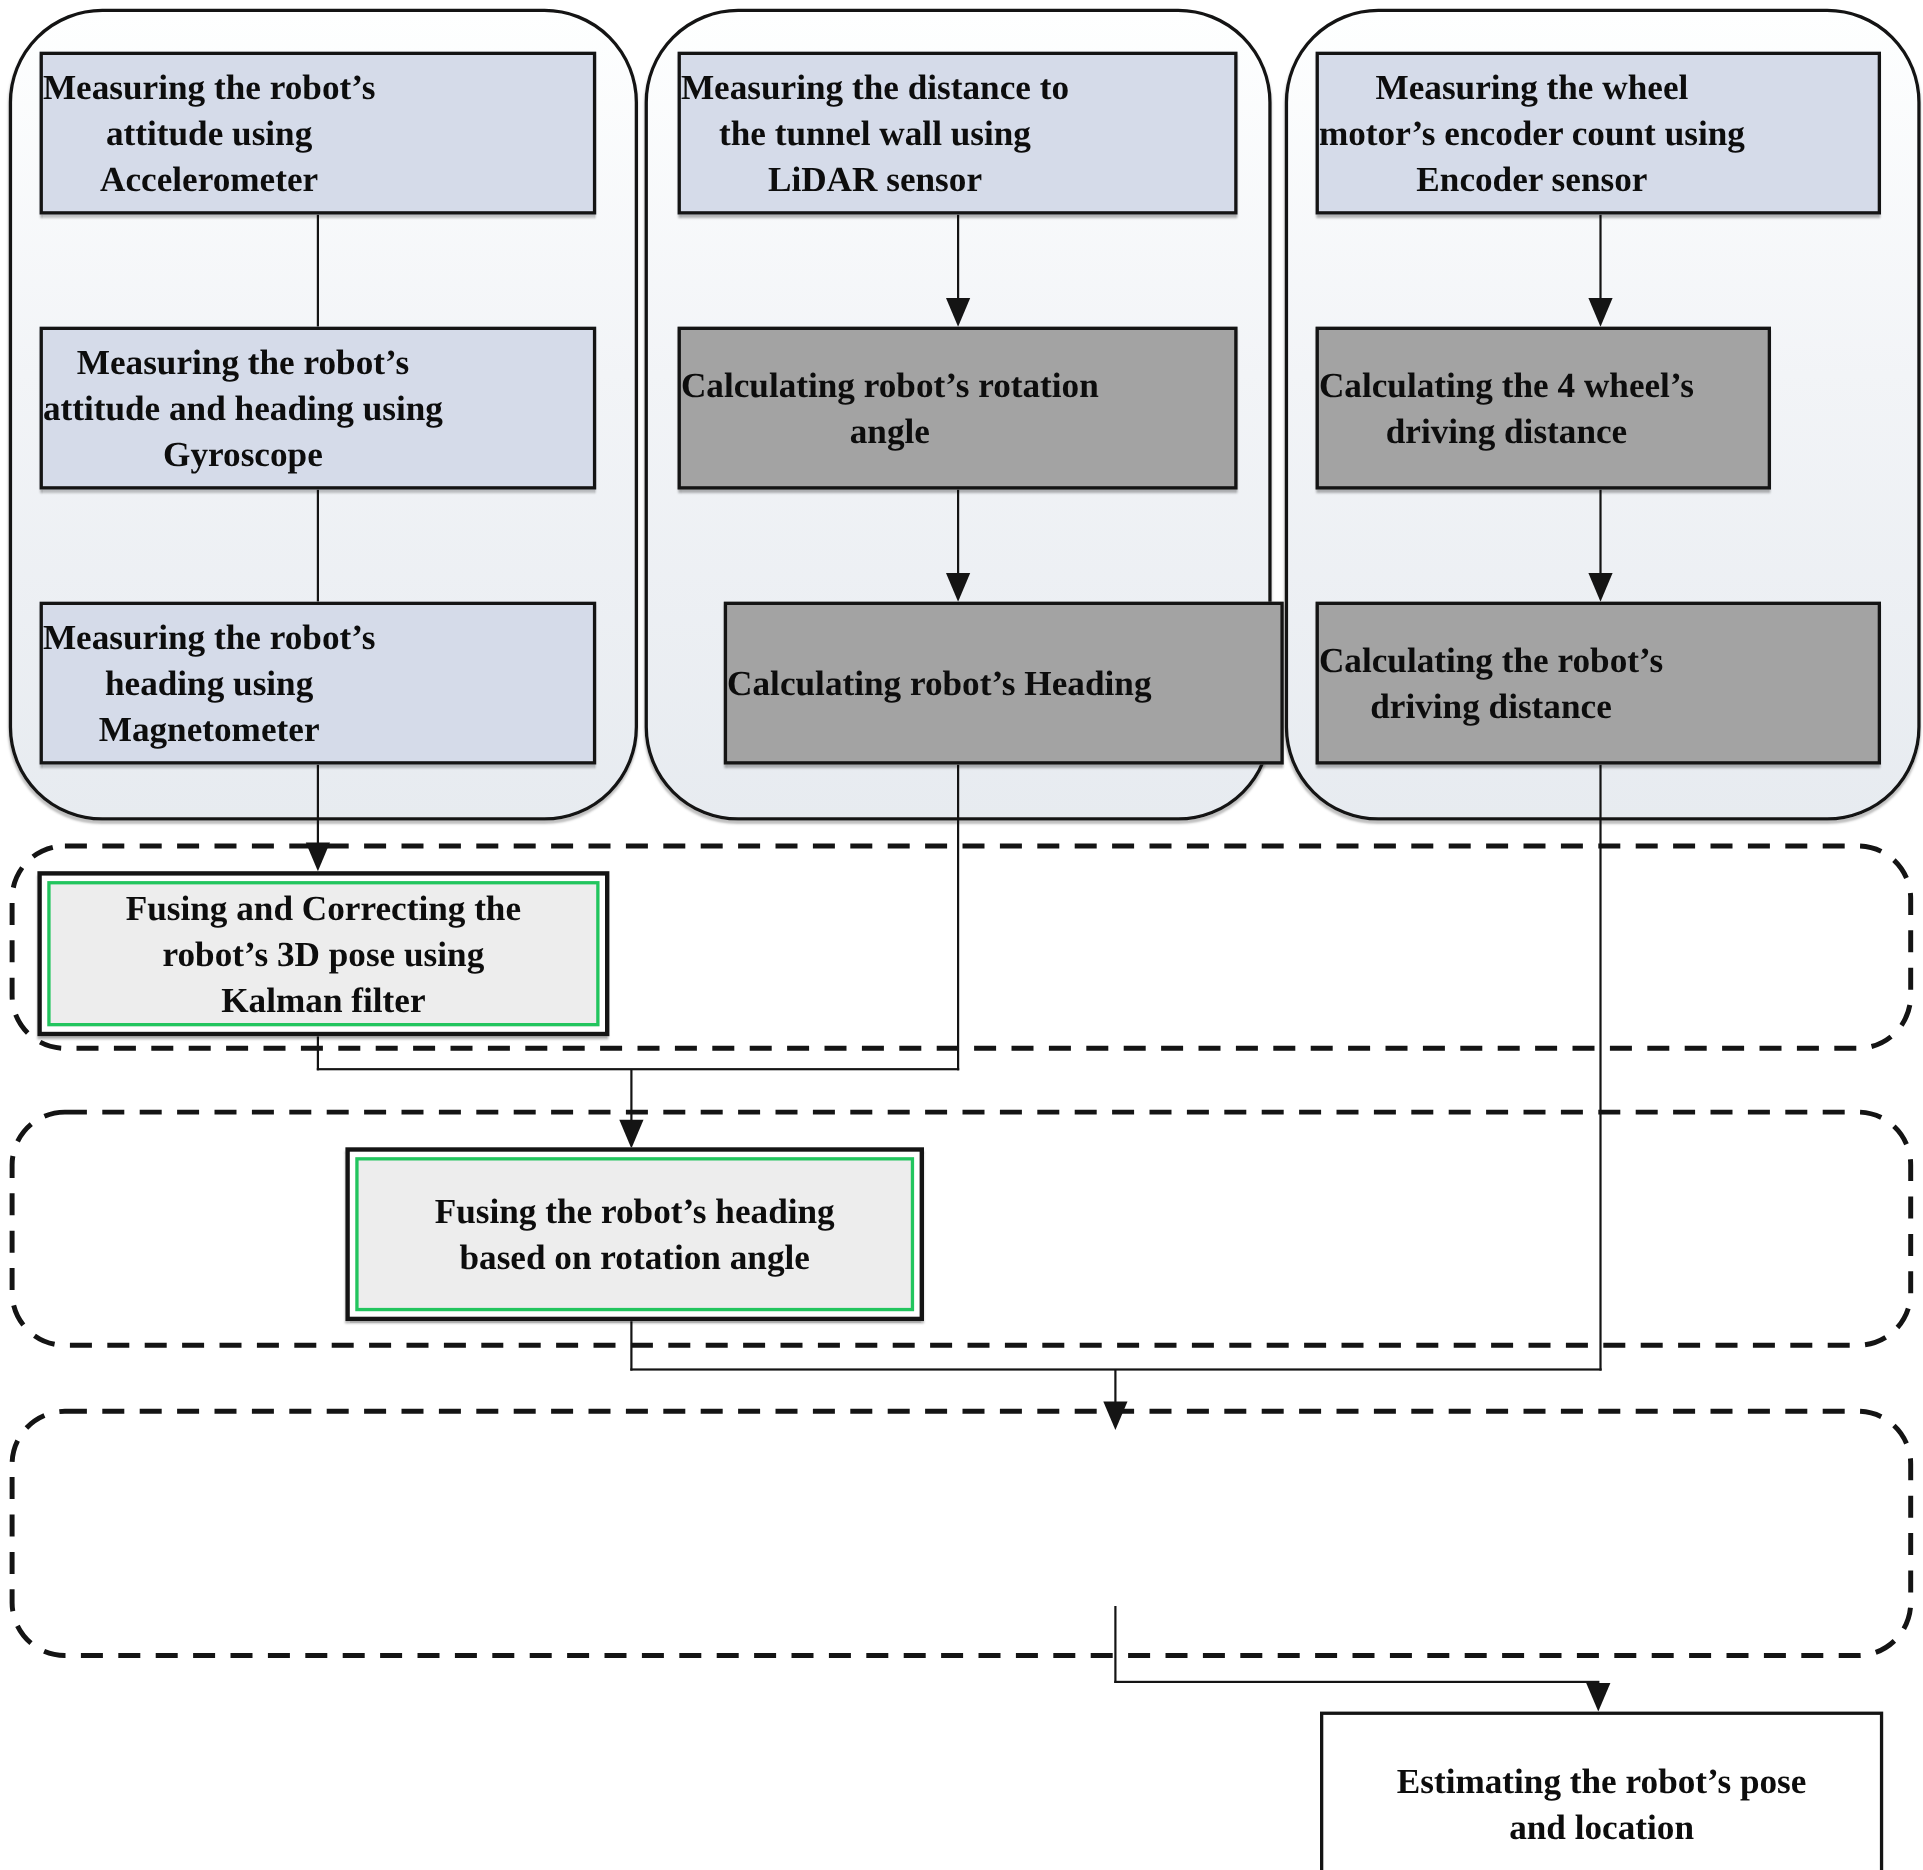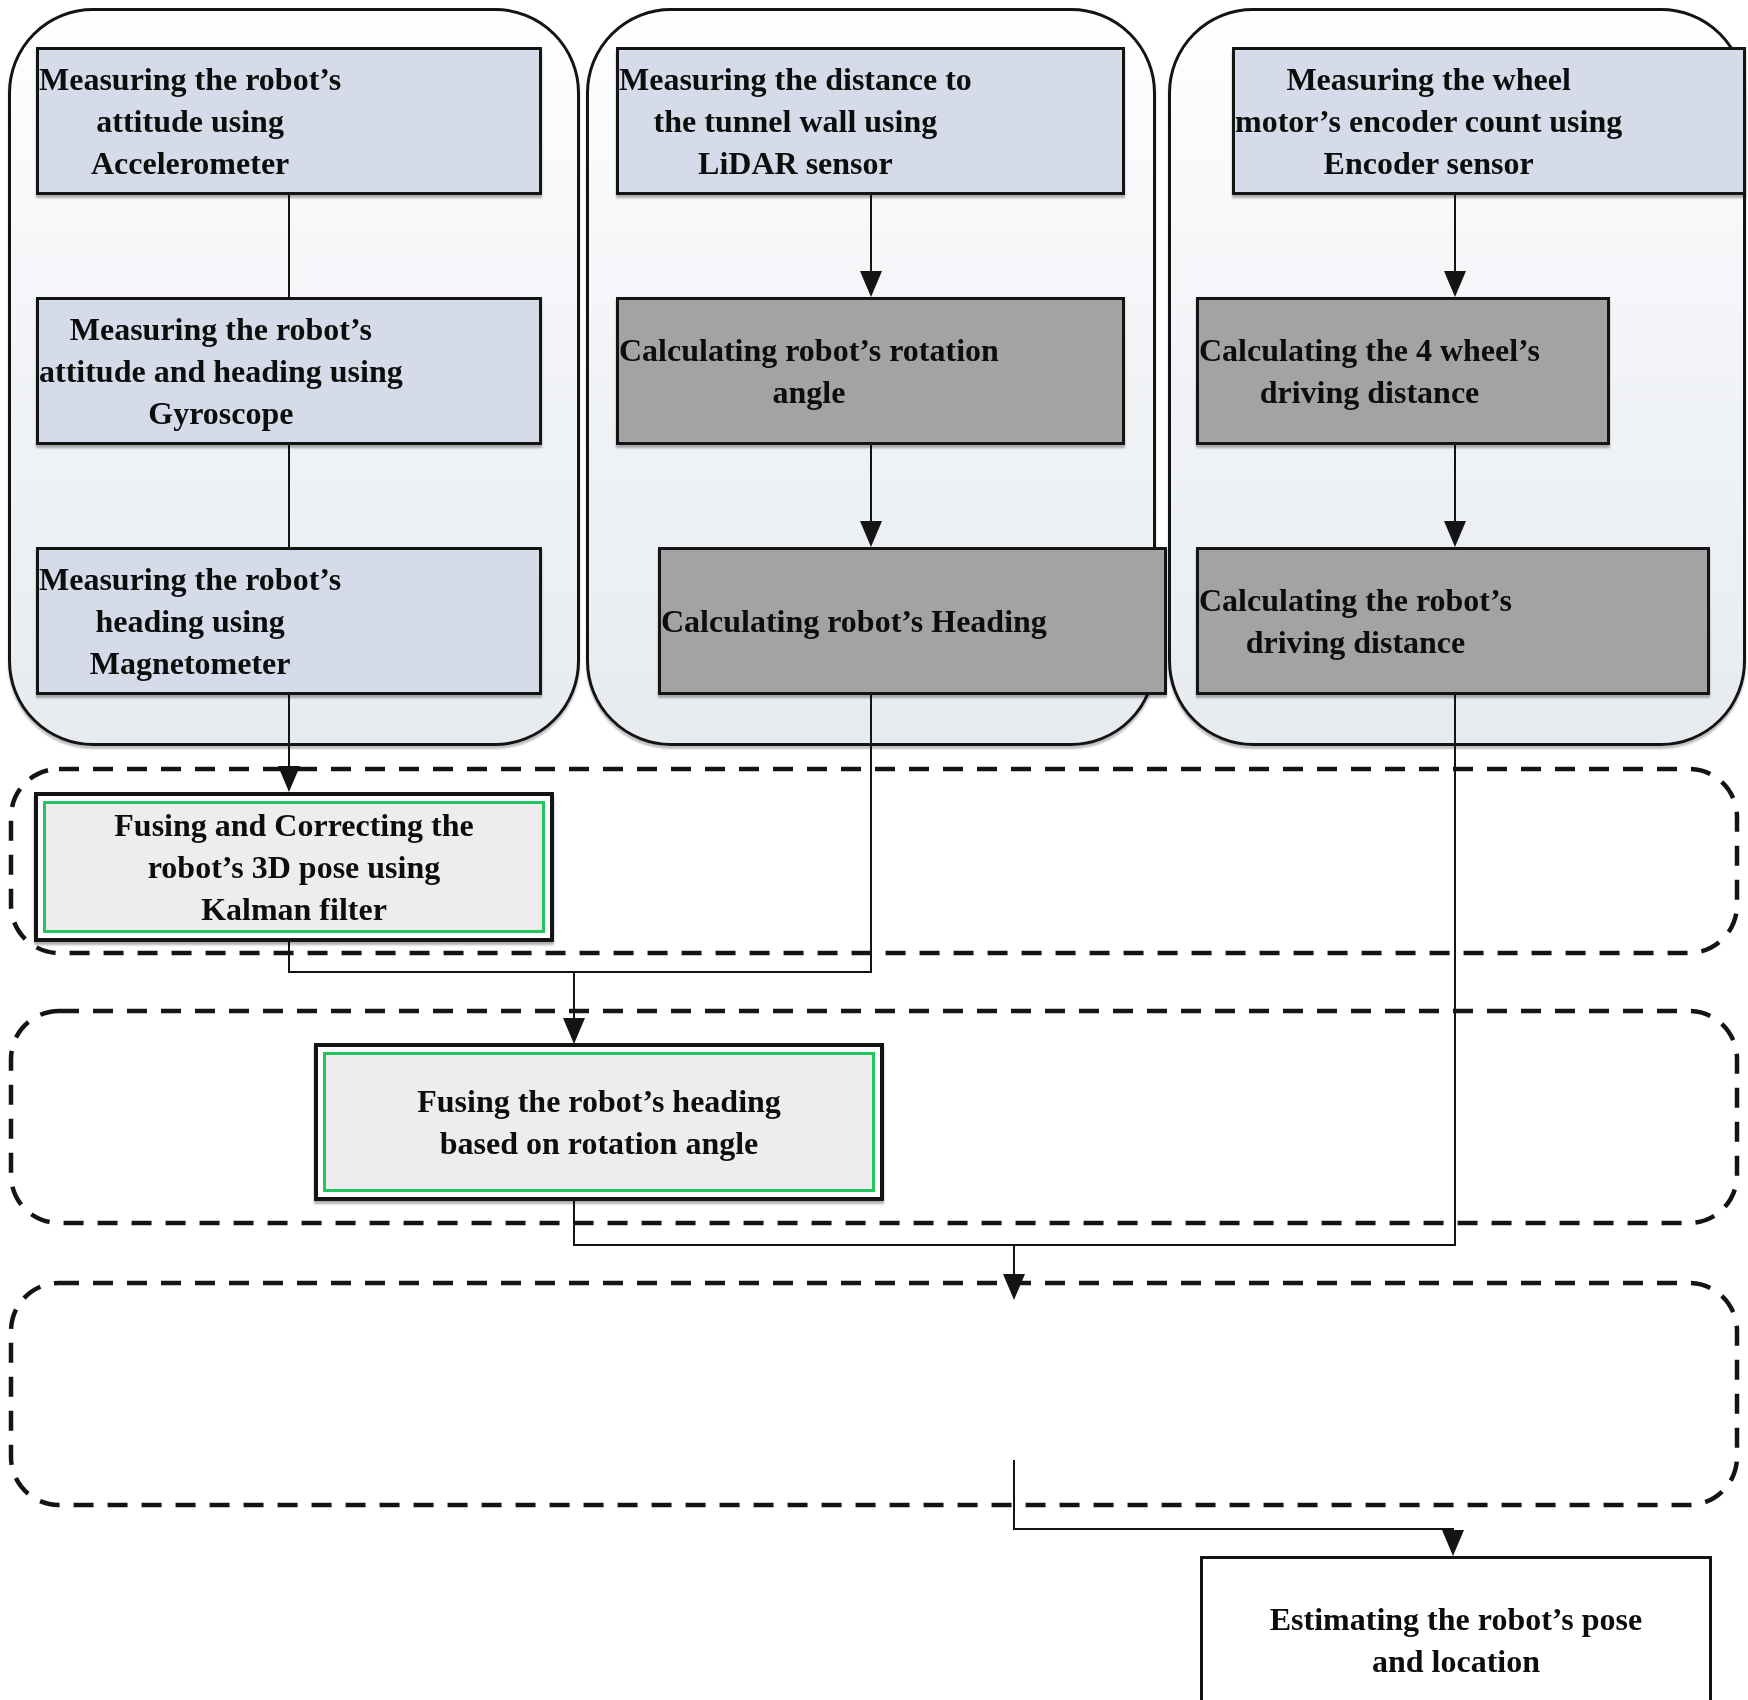--- a/index.html
+++ b/index.html
@@ -159,42 +159,42 @@
 LiDAR sensor</span>
   </div>
   <div class="pbox fill-calc" style="left:616px;top:297px;width:509px;height:148px;">
     <span class="label">Calculating robot’s rotation
 angle</span>
   </div>
   <div class="pbox fill-calc" style="left:616px;top:547px;width:509px;height:148px;margin-left:42px;">
     <span class="label">Calculating robot’s Heading</span>
   </div>
 
-  <div class="pbox fill-measure" style="left:1196px;top:47px;width:514px;height:148px;margin-left:36px;">
+  <div class="pbox fill-measure" style="left:1196px;top:47px;width:514px;height:148px;">
     <span class="label">Measuring the wheel
 motor’s encoder count using
 Encoder sensor</span>
   </div>
   <div class="pbox fill-calc" style="left:1196px;top:297px;width:414px;height:148px;">
     <span class="label">Calculating the 4 wheel’s
 driving distance</span>
   </div>
   <div class="pbox fill-calc" style="left:1196px;top:547px;width:514px;height:148px;">
     <span class="label">Calculating the robot’s
 driving distance</span>
   </div>
 
   <div class="fusion" style="left:34px;top:792px;width:520px;height:150px;">
     <div class="fusion-inner">
       <span class="label">Fusing and Correcting the
 robot’s 3D pose using
 Kalman filter</span>
     </div>
   </div>
-  <div class="fusion" style="left:314px;top:1043px;width:570px;height:158px;">
+  <div class="fusion" style="left:314px;top:1043px;width:526px;height:158px;">
     <div class="fusion-inner">
       <span class="label">Fusing the robot’s heading
 based on rotation angle</span>
     </div>
   </div>
 
   <div class="finalbox" style="left:1200px;top:1556px;width:512px;height:168px;justify-content:center;">
     <span class="label">Estimating the robot’s pose
 and location</span>
   </div>

